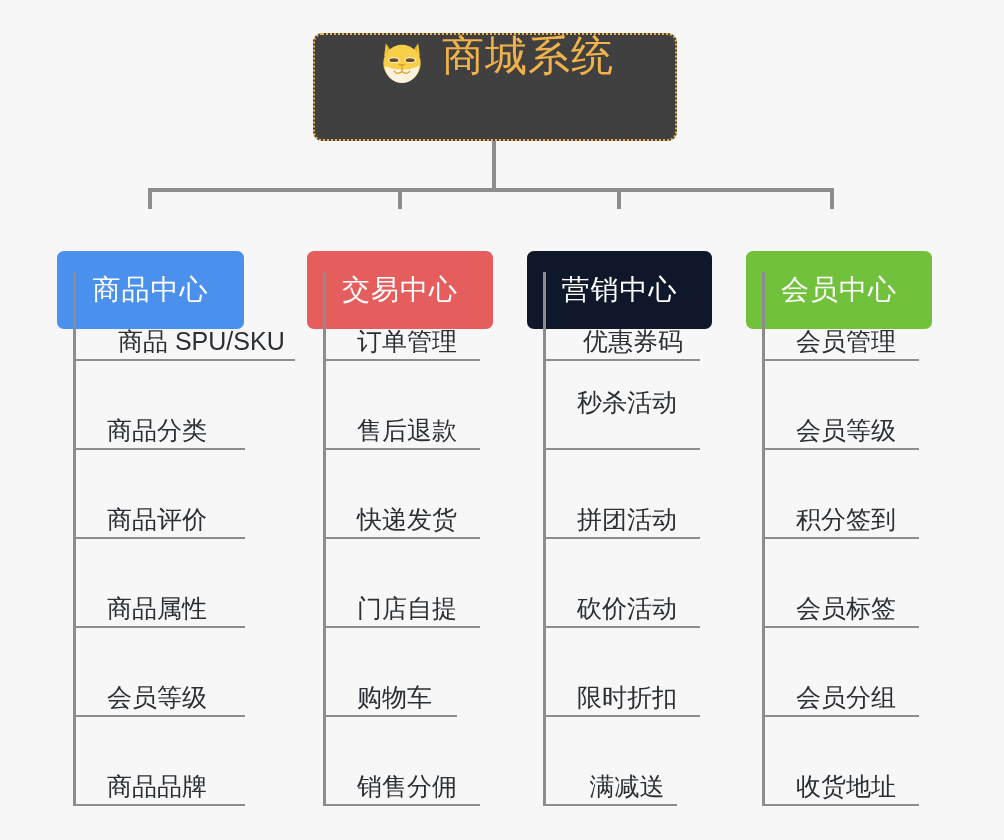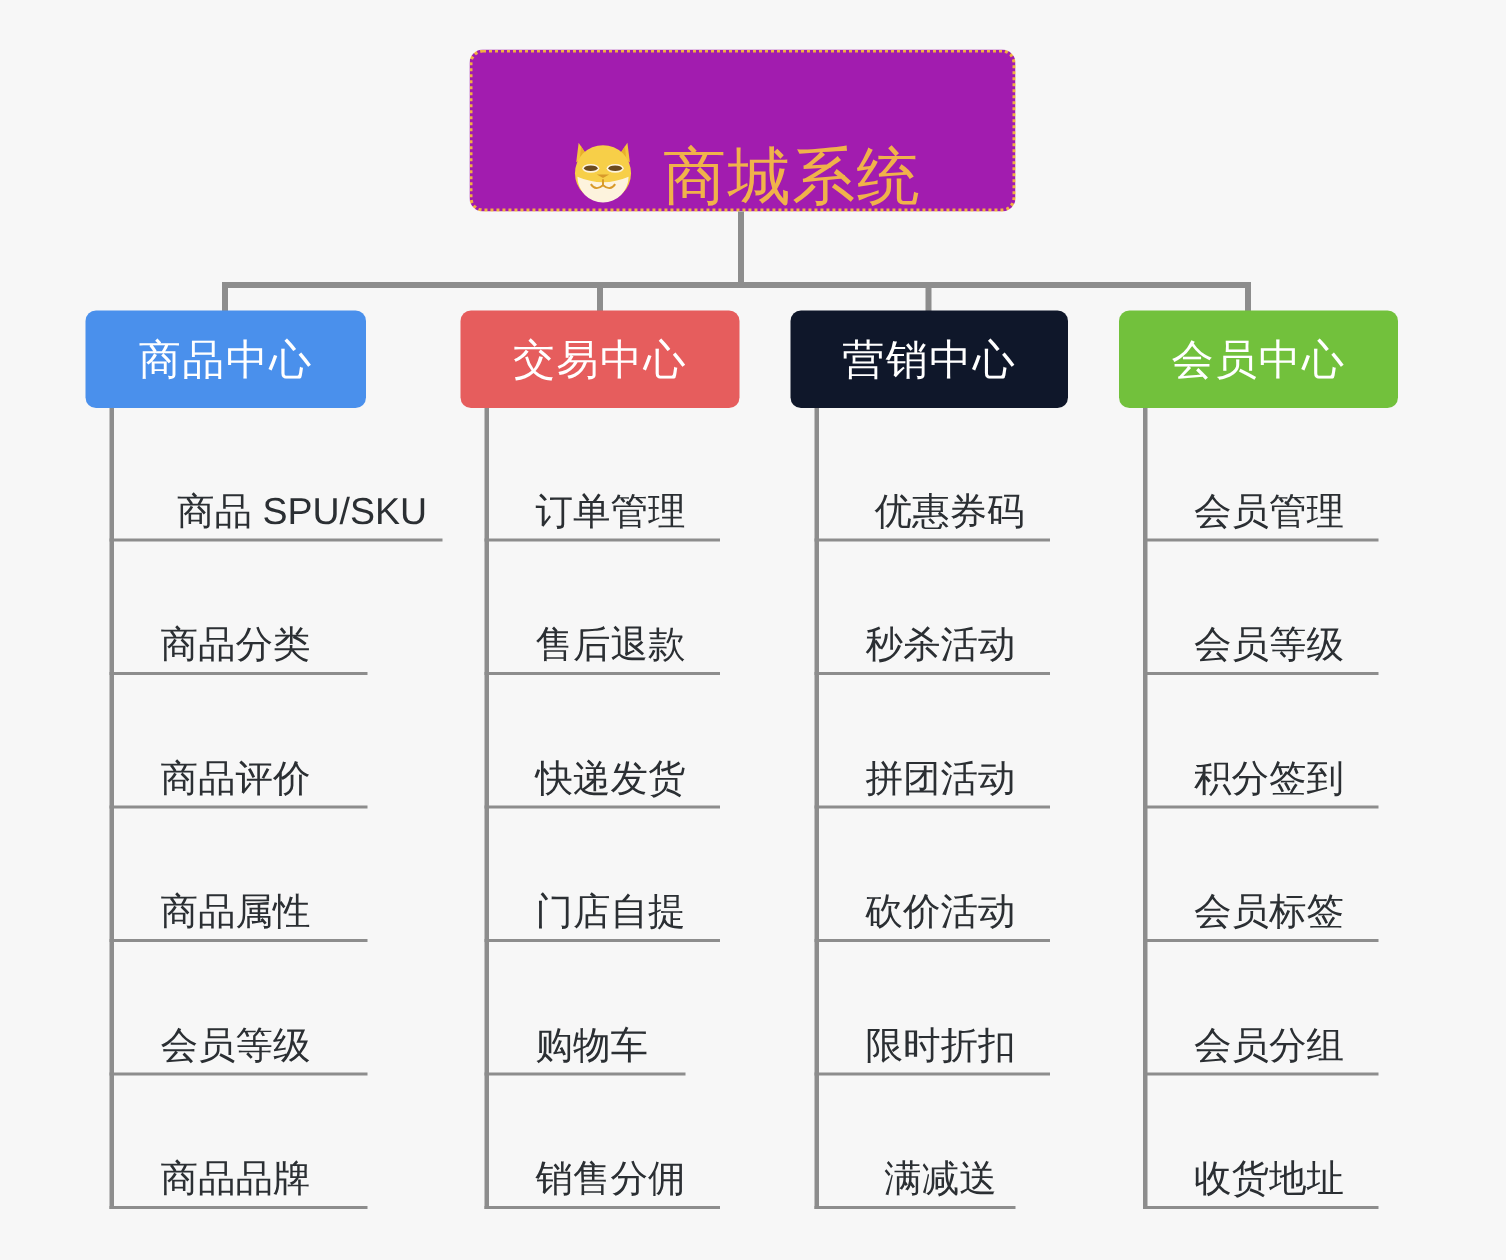--- a/index.html
+++ b/index.html
@@ -22,25 +22,25 @@
   }
 
   
   .root-node {
     position: absolute;
     left: 313px;
     top: 33px;
     width: 364px;
     height: 108px;
     box-sizing: border-box;
-    background: #a21caf;
+    background: #404040;
     border: 2px dotted #f0b040;
     border-radius: 9px;
     display: flex;
-    align-items: flex-end;
+    align-items: flex-start;
     justify-content: center;
     gap: 14px;
   }
   .root-icon {
     width: 52px;
     height: 52px;
     flex: 0 0 auto;
     display: block;
   }
   .root-label {
@@ -73,30 +73,31 @@
     width: 4px;
     height: 21px;
   }
 
   
   .branch {
     position: absolute;
     top: 207px;
   }
   .branch-header {
-    height: 65px;
+    height: 78px;
     border-radius: 7px;
     display: flex;
     align-items: center;
     justify-content: center;
     color: #ffffff;
     font-size: 28px;
     letter-spacing: 1px;
     white-space: nowrap;
     box-sizing: border-box;
+    margin-top: 44px;
   }
   
   .branch-trunk {
     position: absolute;
     top: 65px;
     left: 16px;
     width: 3px;
     background: #8d8d8d;
   }
   .leaf-list {
@@ -220,21 +221,21 @@
 
   <div class="branch branch-2">
     <div class="branch-header">
       <span>营销中心</span>
     </div>
     <div class="branch-trunk" style="height:534px;"></div>
     <div class="leaf-list">
       <div class="leaf-item" style="width:157px;padding-left:40px;">
         <span class="leaf-label">优惠券码</span>
       </div>
-      <div class="leaf-item" style="width:157px;">
+      <div class="leaf-item" style="width:157px;align-items:center;">
         <span class="leaf-label">秒杀活动</span>
       </div>
       <div class="leaf-item" style="width:157px;">
         <span class="leaf-label">拼团活动</span>
       </div>
       <div class="leaf-item" style="width:157px;">
         <span class="leaf-label">砍价活动</span>
       </div>
       <div class="leaf-item" style="width:157px;">
         <span class="leaf-label">限时折扣</span>

